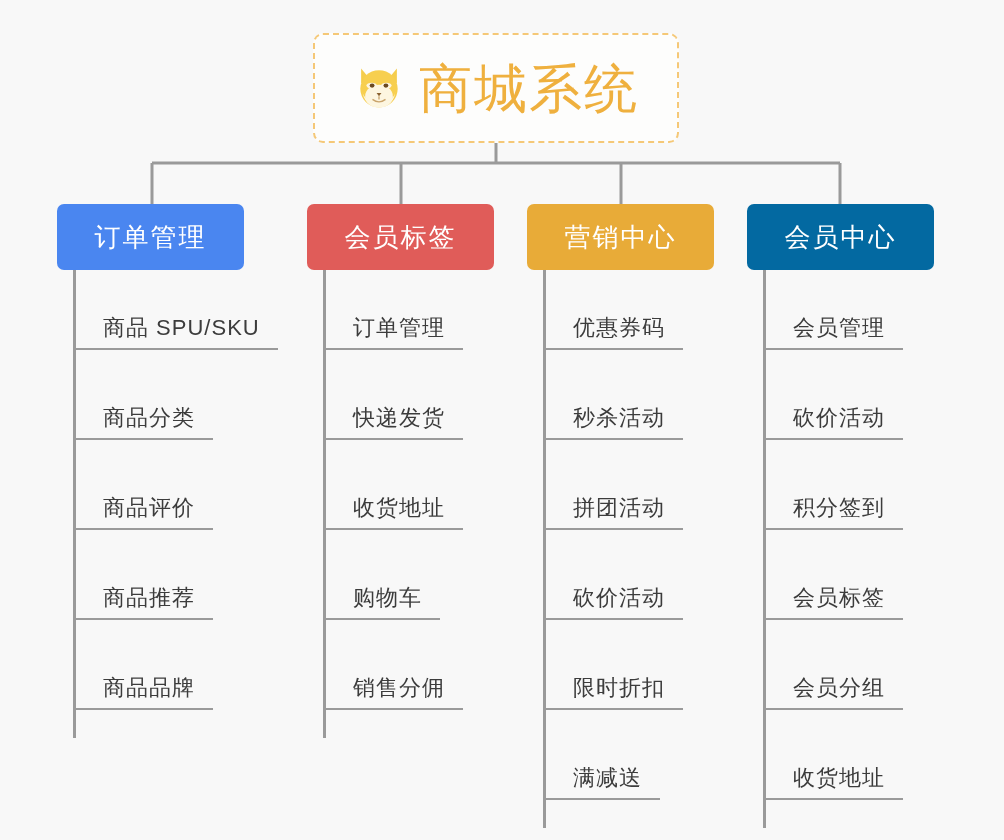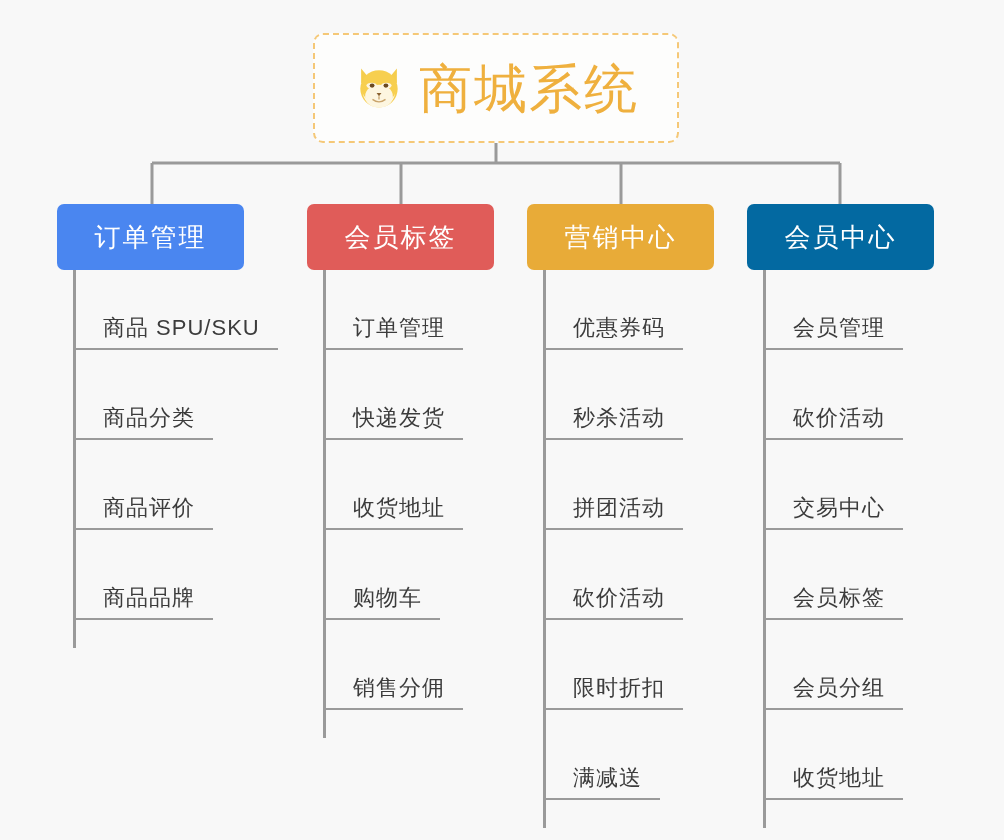--- a/index.html
+++ b/index.html
@@ -166,20 +166,23 @@
       <div class="leaf-item">
         <span class="leaf-label">商品 SPU/SKU</span>
       </div>
       <div class="leaf-item">
         <span class="leaf-label">商品分类</span>
       </div>
       <div class="leaf-item">
         <span class="leaf-label">商品评价</span>
       </div>
       <div class="leaf-item">
+        <span class="leaf-label">商品推荐</span>
+      </div>
+      <div class="leaf-item">
         <span class="leaf-label">商品品牌</span>
       </div>
     </div>
   </div>
 
   <div class="column col-1">
     <div class="cat-header" style="background: rgb(224, 92, 89);">
       <span>会员标签</span>
     </div>
     <div class="leaf-list">
@@ -232,21 +235,21 @@
       <span>会员中心</span>
     </div>
     <div class="leaf-list">
       <div class="leaf-item">
         <span class="leaf-label">会员管理</span>
       </div>
       <div class="leaf-item">
         <span class="leaf-label">砍价活动</span>
       </div>
       <div class="leaf-item">
-        <span class="leaf-label">交易中心</span>
+        <span class="leaf-label">积分签到</span>
       </div>
       <div class="leaf-item">
         <span class="leaf-label">会员标签</span>
       </div>
       <div class="leaf-item">
         <span class="leaf-label">会员分组</span>
       </div>
       <div class="leaf-item">
         <span class="leaf-label">收货地址</span>
       </div>

